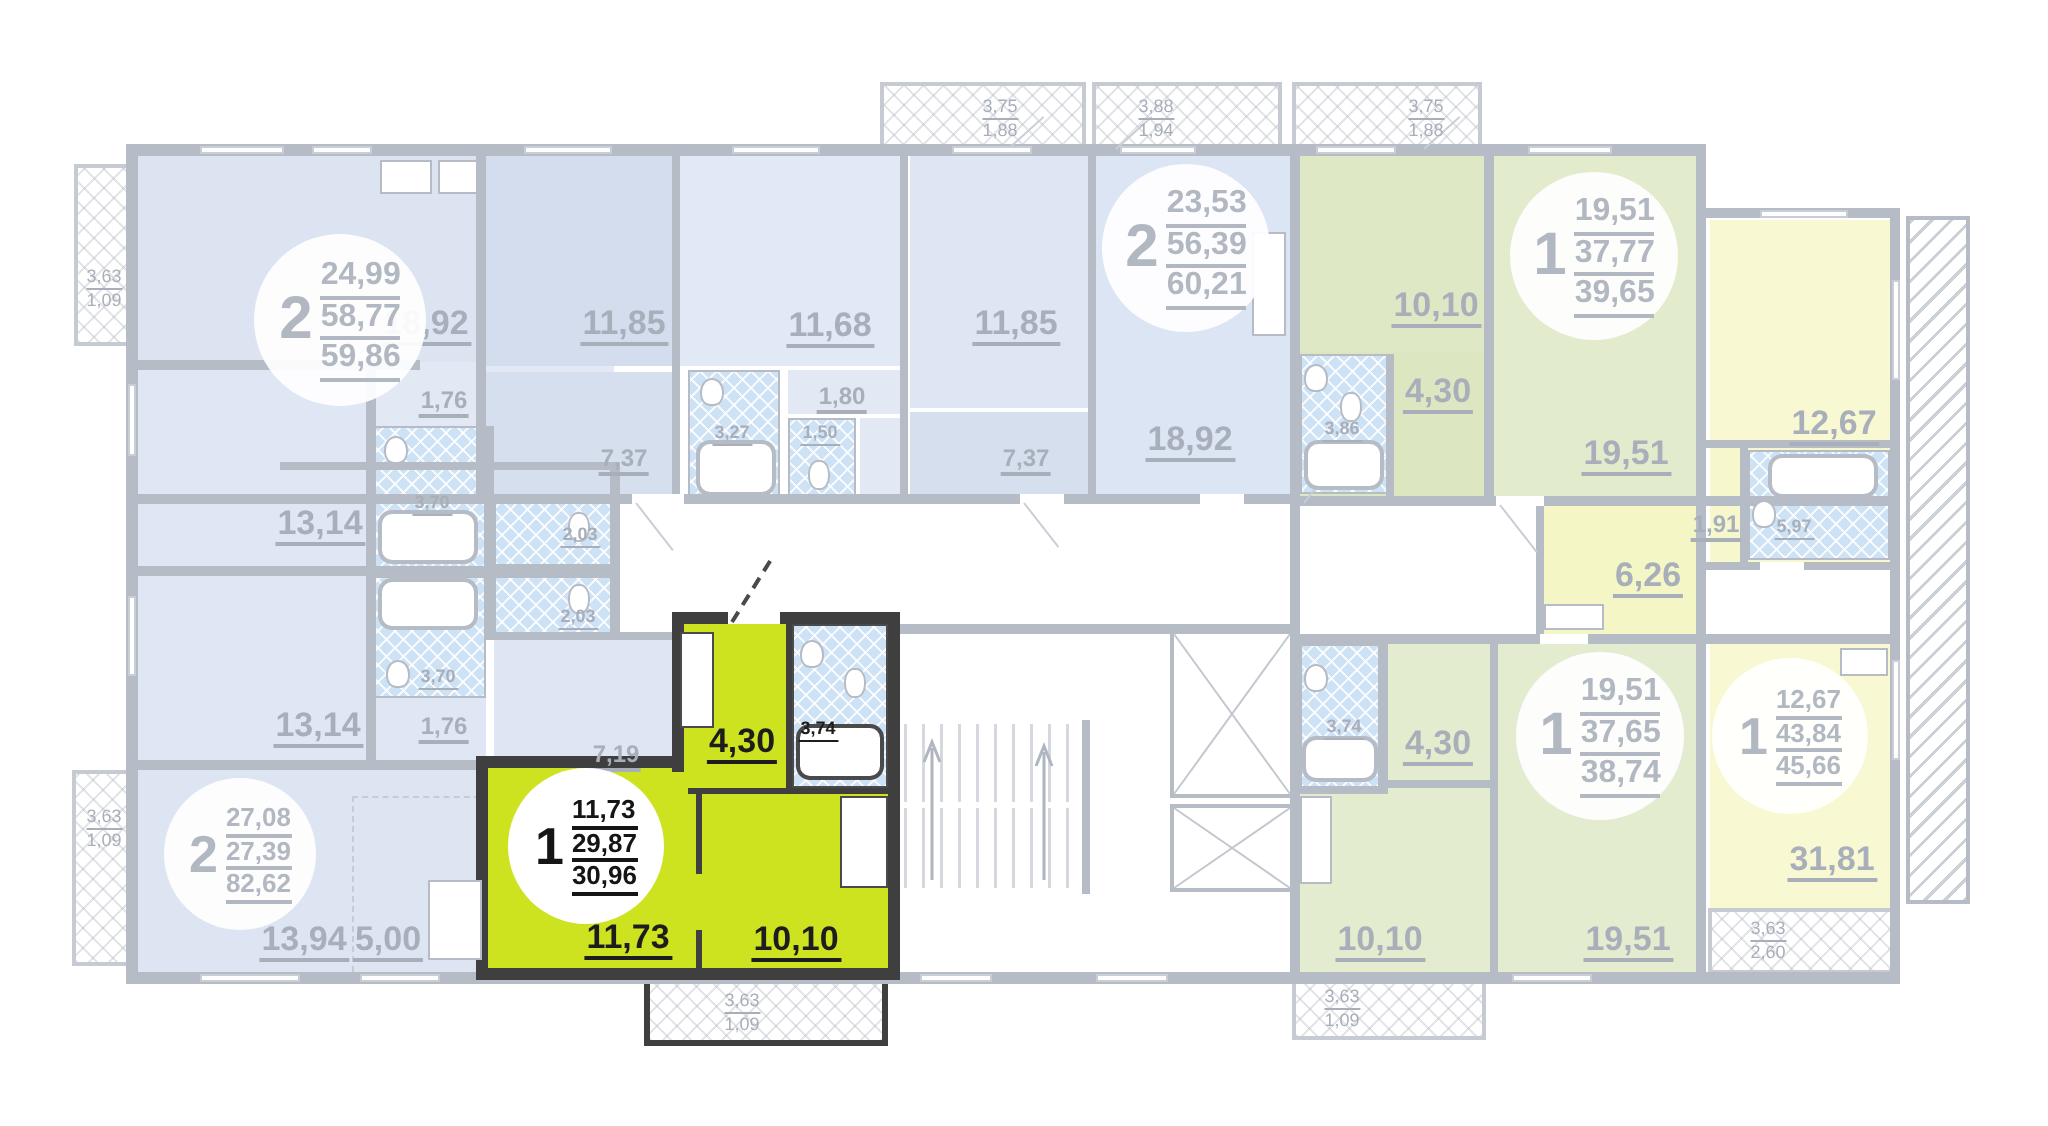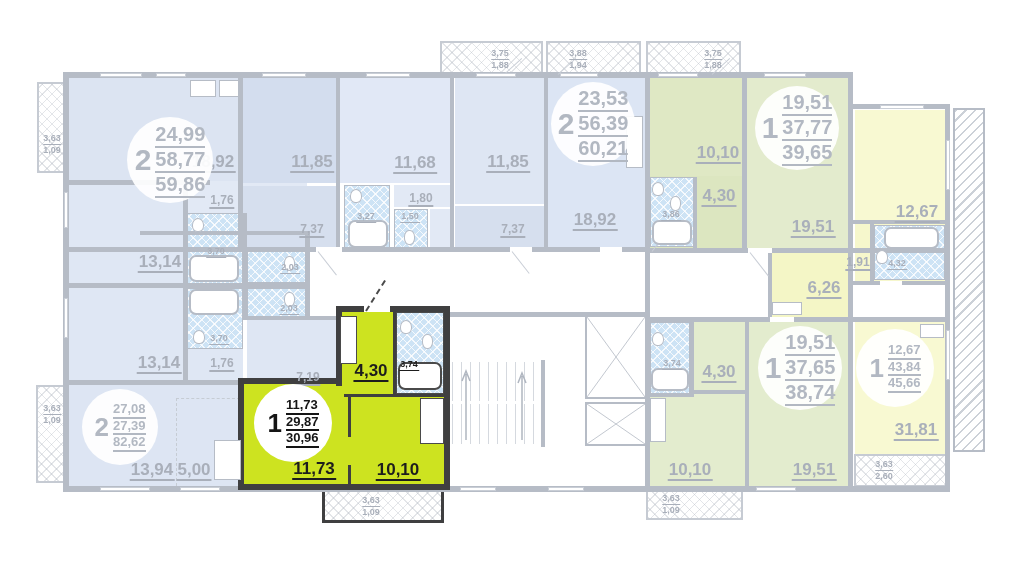--- a/index.html
+++ b/index.html
@@ -24,30 +24,30 @@
   .hatch.dk{border:3px solid #3f3f40;}
   .shaft{position:absolute;box-sizing:border-box;background:#fff;border:2px solid #b6bcc6;
     background-image:repeating-linear-gradient(135deg,#ccd1d8 0 1.5px,transparent 1.5px 7px);}
   
   .stairs{position:absolute;background-image:repeating-linear-gradient(90deg,#d5d9df 0 1.5px,transparent 1.5px 9px);}
   
   .lbl{position:absolute;font-weight:bold;color:#a9afba;transform:translateX(-50%);
        white-space:nowrap;line-height:1;border-bottom:2px solid currentColor;padding:0 1px 1px;}
   .L{font-size:17px;} .M{font-size:12px;} .XS{font-size:9px;border-bottom-width:1px;}
   .dark{color:#1d1d1d;}
-  .bal-lbl{position:absolute;transform:translateX(-50%);text-align:left;font-weight:bold;
+  .bal-lbl{position:absolute;transform:translateX(-50%);text-align:left;font-weight:normal;
        color:#a9afba;font-size:9px;line-height:1.2;}
   .bal-lbl .u{display:block;border-bottom:1px solid currentColor;}
   .bal-lbl span{display:block;}
   
   .badge{position:absolute;border-radius:50%;background:rgba(255,255,255,.92);
        display:flex;align-items:center;justify-content:center;gap:4px;color:#b2b8c2;}
   .badge .n{font-size:30px;font-weight:bold;line-height:1;}
   .badge .vals{display:flex;flex-direction:column;}
-  .badge .vals i{font-style:normal;font-weight:bold;font-size:20px;line-height:1.15;
+  .badge .vals i{font-style:normal;font-weight:bold;font-size:16px;line-height:1.15;
        border-bottom:2px solid currentColor;}
   .badge.dark{color:#151515;}
   .badge.sm .n{font-size:26px;} .badge.sm .vals i{font-size:13px;}
   
   .tub{position:absolute;background:#fff;border:2px solid #b6bcc6;border-radius:7px;box-sizing:border-box;}
   .tub.dk{border-color:#4a4a4a;}
   .sink{position:absolute;width:12px;height:14px;background:#fff;border:1.5px solid #b6bcc6;border-radius:50% 50% 42% 42%;box-sizing:border-box;}
   .wc{position:absolute;width:11px;height:15px;background:#fff;border:1.5px solid #b6bcc6;border-radius:45%;box-sizing:border-box;}
   .kb{position:absolute;background:#fff;border:1.5px solid #b6bcc6;box-sizing:border-box;}
   .kb.dk{border-color:#4a4a4a;}
@@ -260,21 +260,21 @@
   <div class="lbl M" style="left:222px;top:357px;">1,76</div>
   <div class="lbl M" style="left:308px;top:371px;">7,19</div>
   <div class="lbl L" style="left:152px;top:461px;">13,94</div>
   <div class="lbl L" style="left:194px;top:461px;">5,00</div>
   <div class="lbl L" style="left:718px;top:144px;">10,10</div>
   <div class="lbl L" style="left:719px;top:187px;">4,30</div>
   <div class="lbl XS" style="left:671px;top:210px;">3,86</div>
   <div class="lbl L" style="left:813px;top:218px;">19,51</div>
   <div class="lbl L" style="left:917px;top:203px;">12,67</div>
   <div class="lbl M" style="left:858px;top:256px;">1,91</div>
-  <div class="lbl XS" style="left:897px;top:259px;">4,32</div>
+  <div class="lbl XS" style="left:897px;top:259px;">5,97</div>
   <div class="lbl L" style="left:824px;top:279px;">6,26</div>
   <div class="lbl XS" style="left:672px;top:359px;">3,74</div>
   <div class="lbl L" style="left:719px;top:363px;">4,30</div>
   <div class="lbl L" style="left:690px;top:461px;">10,10</div>
   <div class="lbl L" style="left:814px;top:461px;">19,51</div>
   <div class="lbl L" style="left:916px;top:421px;">31,81</div>
 
   <div class="lbl L dark" style="left:371px;top:362px;">4,30</div>
   <div class="lbl XS dark" style="left:409px;top:360px;">3,74</div>
   <div class="lbl L dark" style="left:314px;top:460px;">11,73</div>

